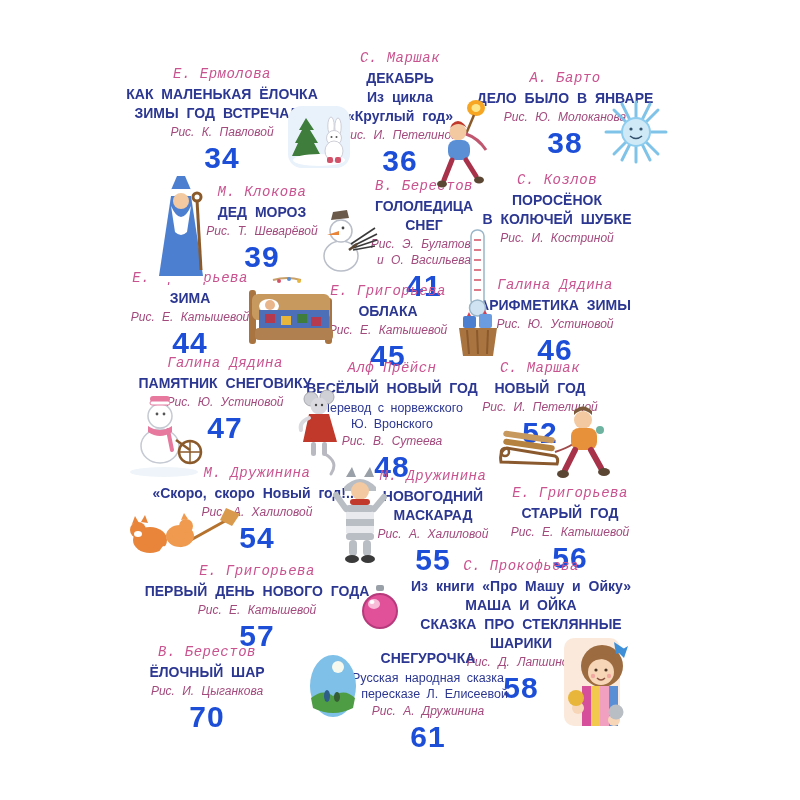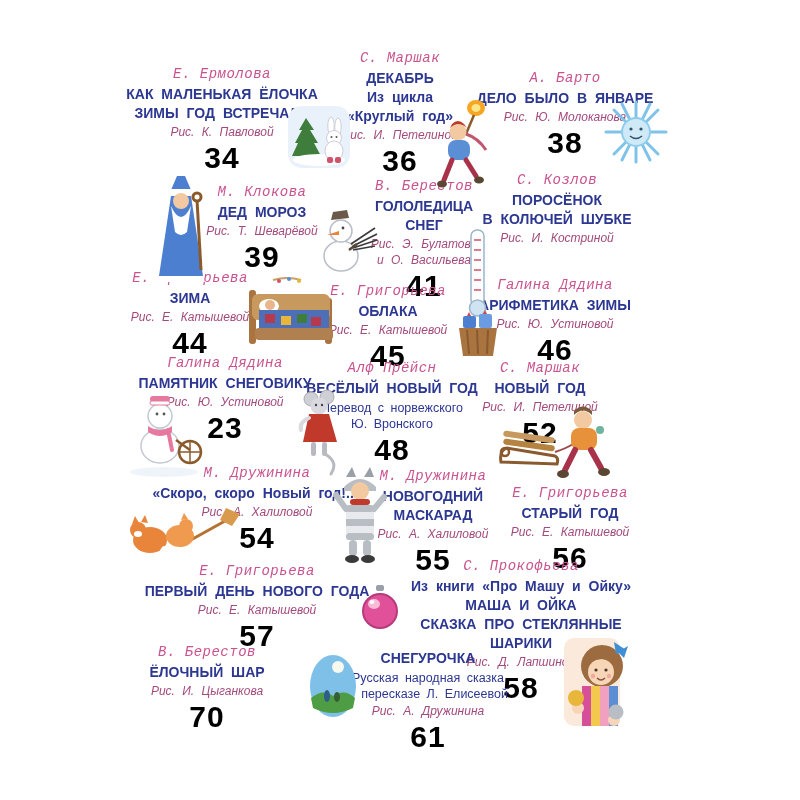--- a/index.html
+++ b/index.html
@@ -24,21 +24,21 @@
   }
   .note{
     font-size:12.5px;line-height:16px;color:#2c3792;
     word-spacing:3px;white-space:pre-line;margin-top:2px;
   }
   .credit{
     font-style:italic;font-size:12px;line-height:16px;color:#a34a7d;
     word-spacing:4px;white-space:pre-line;margin-top:1px;
   }
   .num{
-    font-weight:bold;font-size:30px;line-height:32px;color:#000000;
+    font-weight:bold;font-size:30px;line-height:32px;color:#1d4ed8;
     letter-spacing:1px;margin-top:2px;
   }
   .illu{position:absolute;}
   
   .e0{left:222px;top:64px;}   .e1{left:400px;top:48px;}   .e2{left:565px;top:68px;}
   .e3{left:262px;top:182px;}  .e4{left:424px;top:176px;}  .e5{left:557px;top:170px;}
   .e6{left:190px;top:268px;}  .e7{left:388px;top:281px;}  .e8{left:555px;top:275px;}
   .e9{left:225px;top:353px;}  .e10{left:392px;top:358px;} .e11{left:540px;top:358px;}
   .e12{left:257px;top:463px;} .e13{left:433px;top:466px;} .e14{left:570px;top:483px;}
   .e15{left:257px;top:561px;} .e16{left:521px;top:556px;} .e17{left:207px;top:642px;}
@@ -114,28 +114,29 @@
     <div class="author">Галина Дядина</div>
     <div class="title">АРИФМЕТИКА ЗИМЫ</div>
     <div class="credit">Рис. Ю. Устиновой</div>
     <div class="num">46</div>
   </div>
 
   <div class="entry e9">
     <div class="author">Галина Дядина</div>
     <div class="title">ПАМЯТНИК СНЕГОВИКУ</div>
     <div class="credit">Рис. Ю. Устиновой</div>
-    <div class="num">23</div>
+    <div class="num">47</div>
   </div>
 
   <div class="entry e10">
     <div class="author">Алф Прёйсн</div>
     <div class="title">ВЕСЁЛЫЙ НОВЫЙ ГОД</div>
     <div class="note">Перевод с норвежского
 Ю. Вронского</div>
+    <div class="credit">Рис. В. Сутеева</div>
     <div class="num">48</div>
   </div>
 
   <div class="entry e11">
     <div class="author">С. Маршак</div>
     <div class="title">НОВЫЙ ГОД</div>
     <div class="credit">Рис. И. Петелиной</div>
     <div class="num">52</div>
   </div>
 

